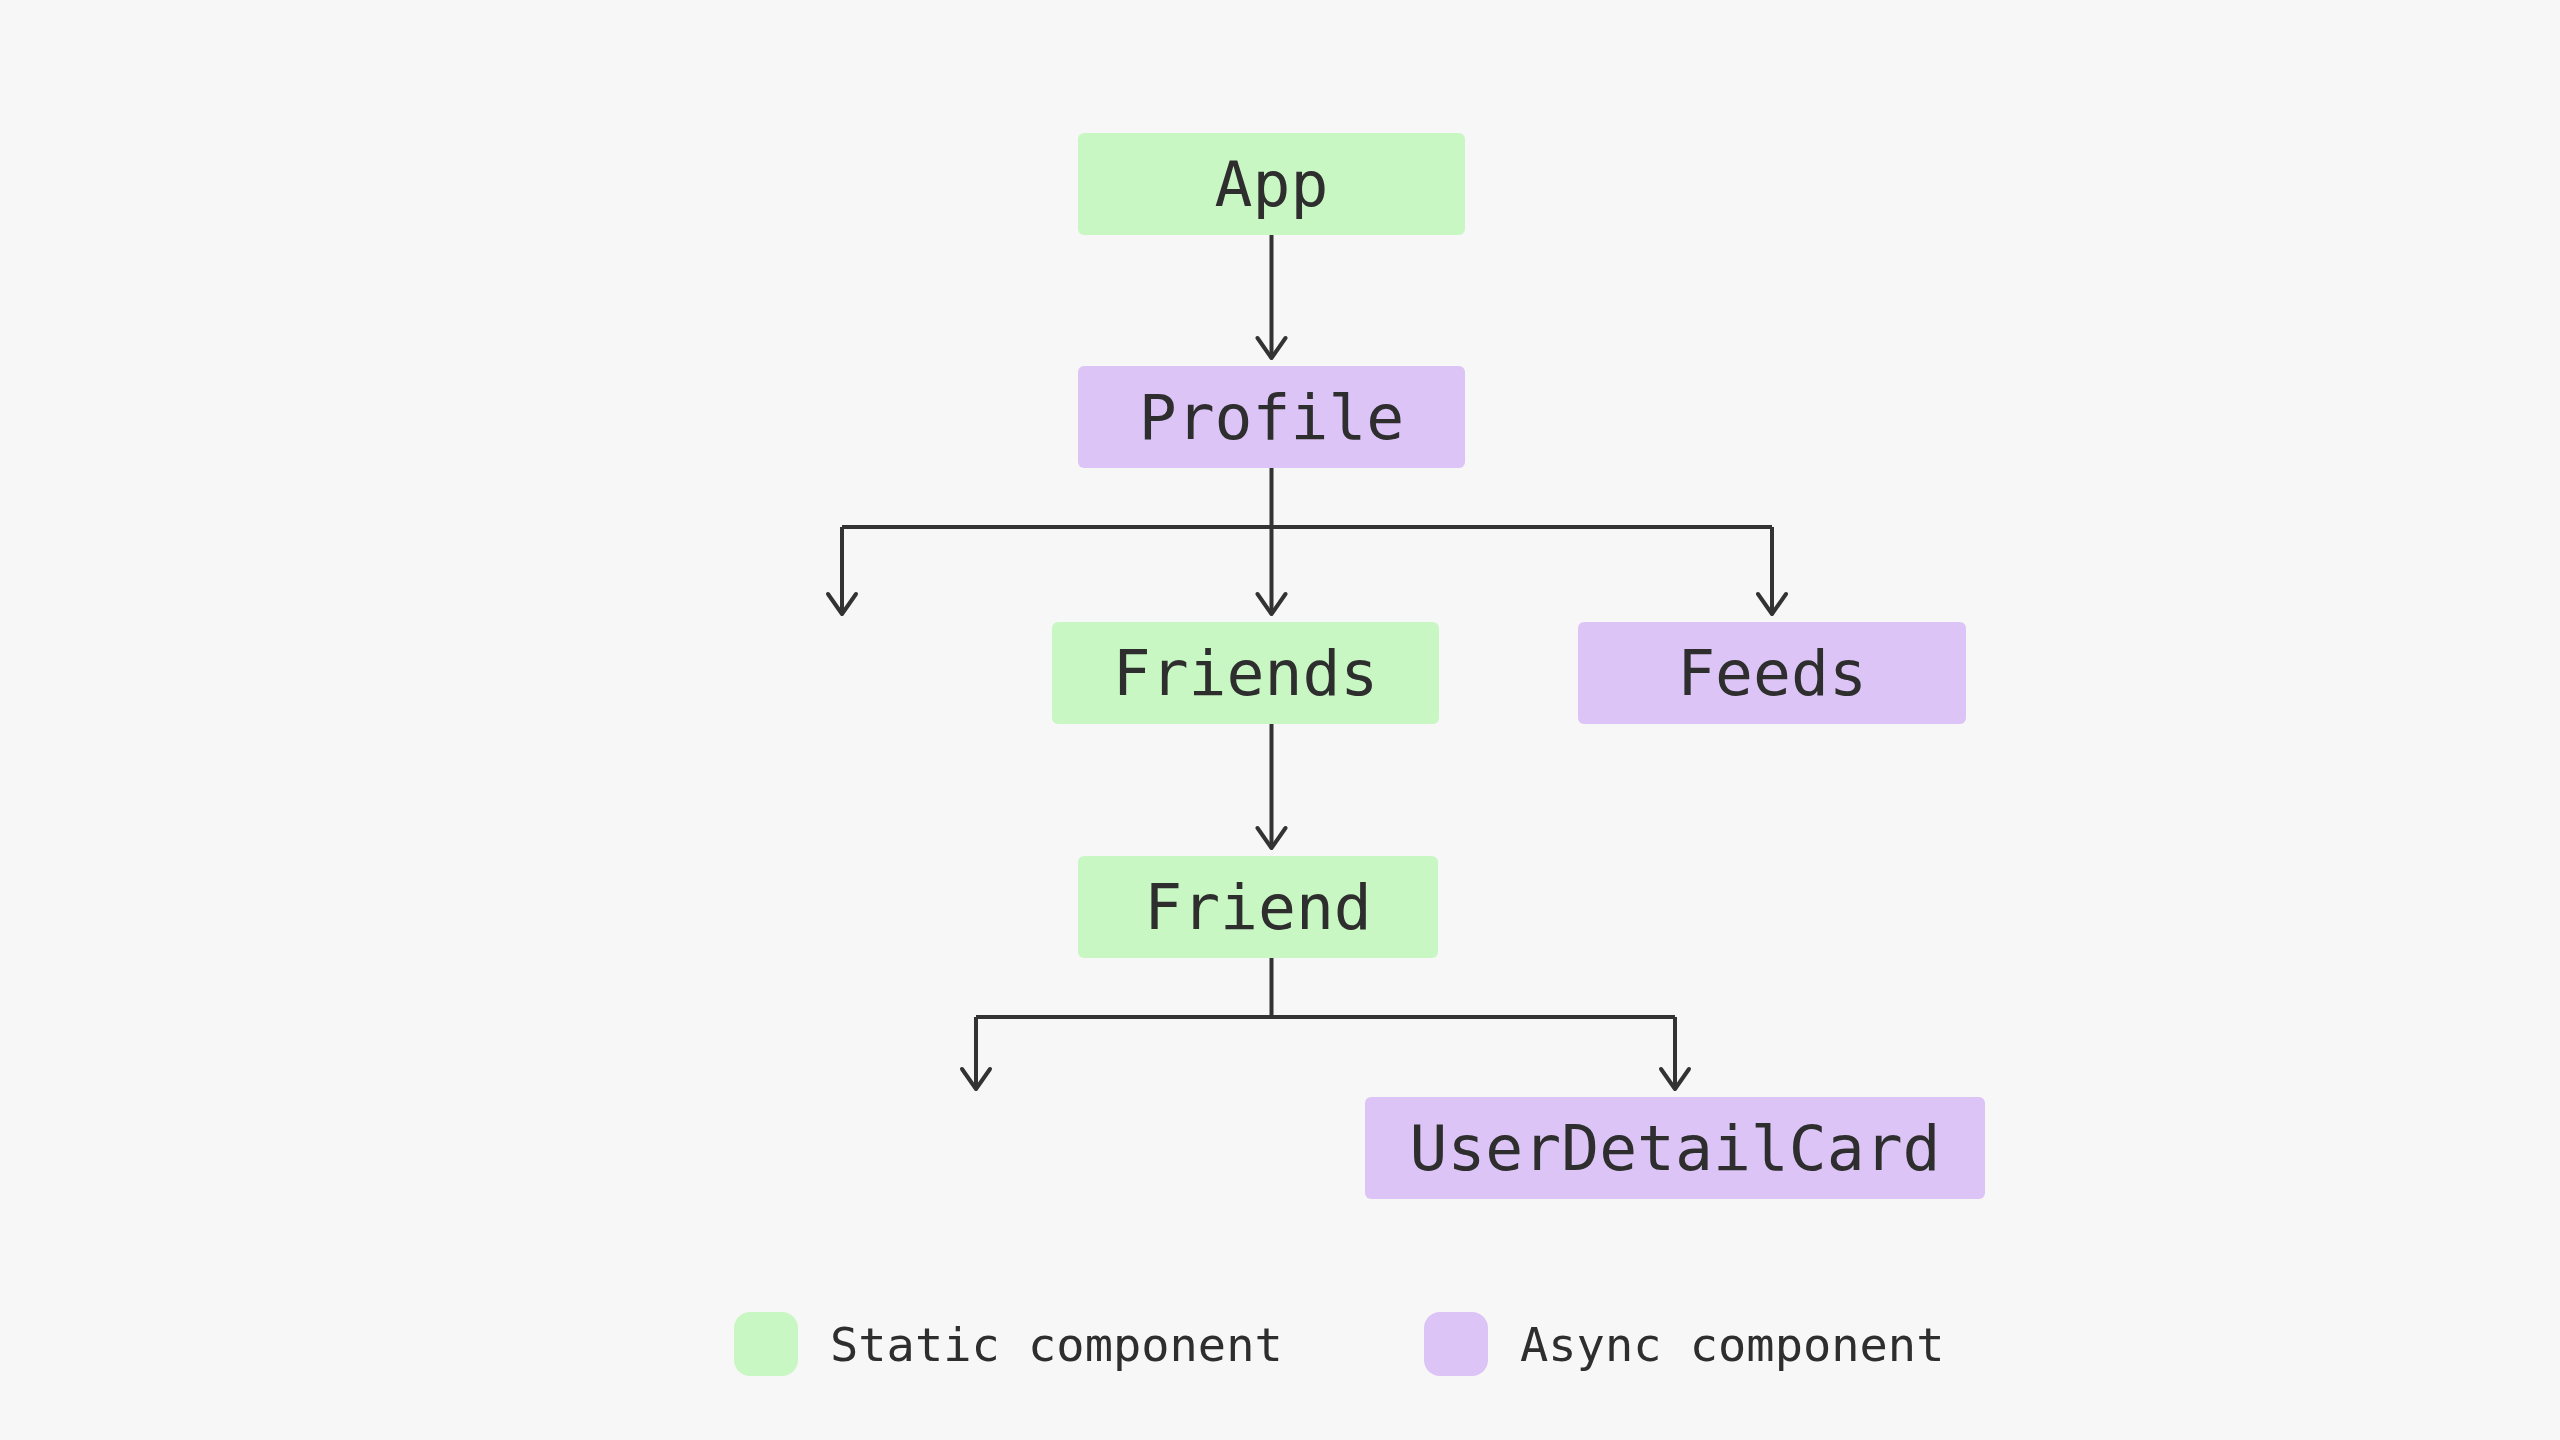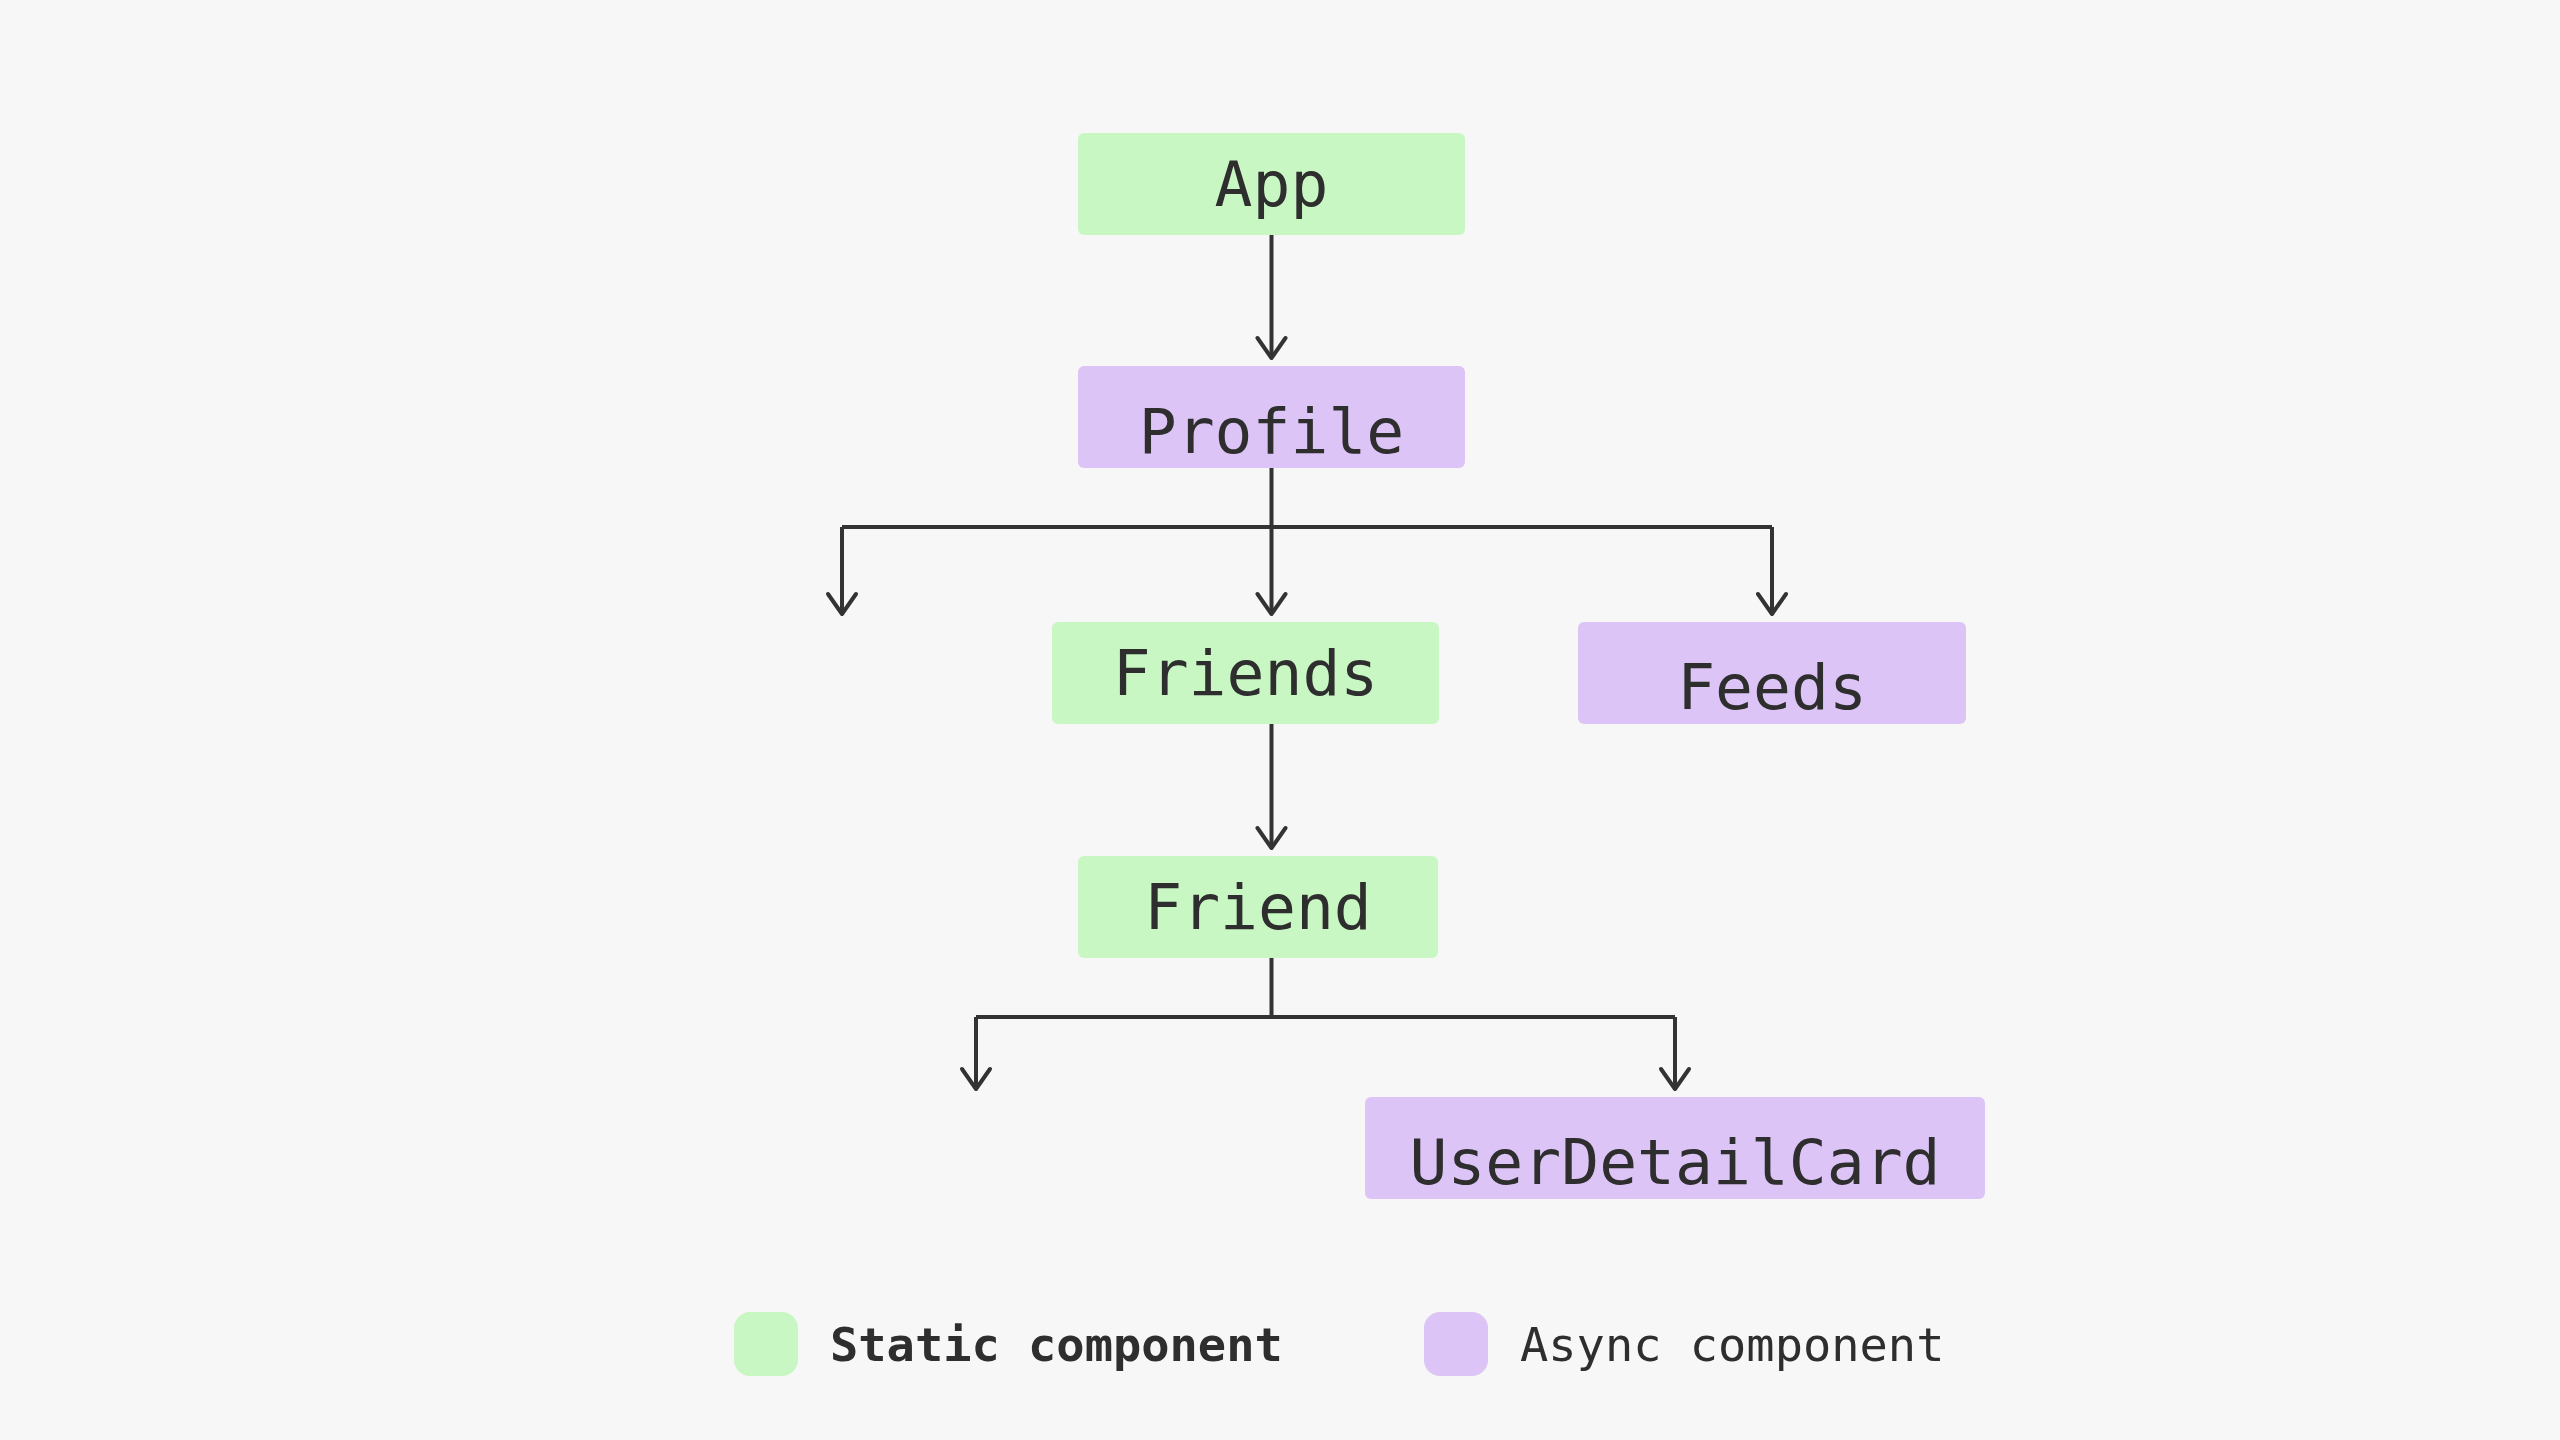--- a/index.html
+++ b/index.html
@@ -42,39 +42,39 @@
     height: 102px;
     border-radius: 6px;
     display: flex;
     align-items: center;
     justify-content: center;
     font-size: 63px;
     color: var(--text);
     white-space: nowrap;
   }
   .node.static { background: var(--static-fill); }
-  .node.async  { background: var(--async-fill); align-items: flex-end; }
+  .node.async  { background: var(--async-fill); }
 
   .node-app            { left: 1078px; top: 133px; width: 387px; }
   .node-profile        { left: 1078px; top: 366px; width: 387px; }
   .node-about          { left: 575px;  top: 622px; width: 388px; }
   .node-friends        { left: 1052px; top: 622px; width: 387px; }
   .node-feeds          { left: 1578px; top: 622px; width: 388px; }
   .node-friend         { left: 1078px; top: 856px; width: 360px; }
   .node-brief          { left: 789px;  top: 1097px; width: 387px; }
   .node-userdetailcard { left: 1365px; top: 1097px; width: 620px; }
 
   .legend-item {
     position: absolute;
     top: 1312px;
     display: flex;
     align-items: center;
     height: 64px;
   }
-  .legend-static { left: 734px; font-weight: bold; }
+  .legend-static { left: 734px; }
   .legend-async  { left: 1424px; }
   .legend-swatch {
     width: 64px; height: 64px;
     border-radius: 16px;
     flex: 0 0 auto;
   }
   .legend-swatch.static { background: var(--static-fill); }
   .legend-swatch.async  { background: var(--async-fill); }
   .legend-label {
     margin-left: 32px;

